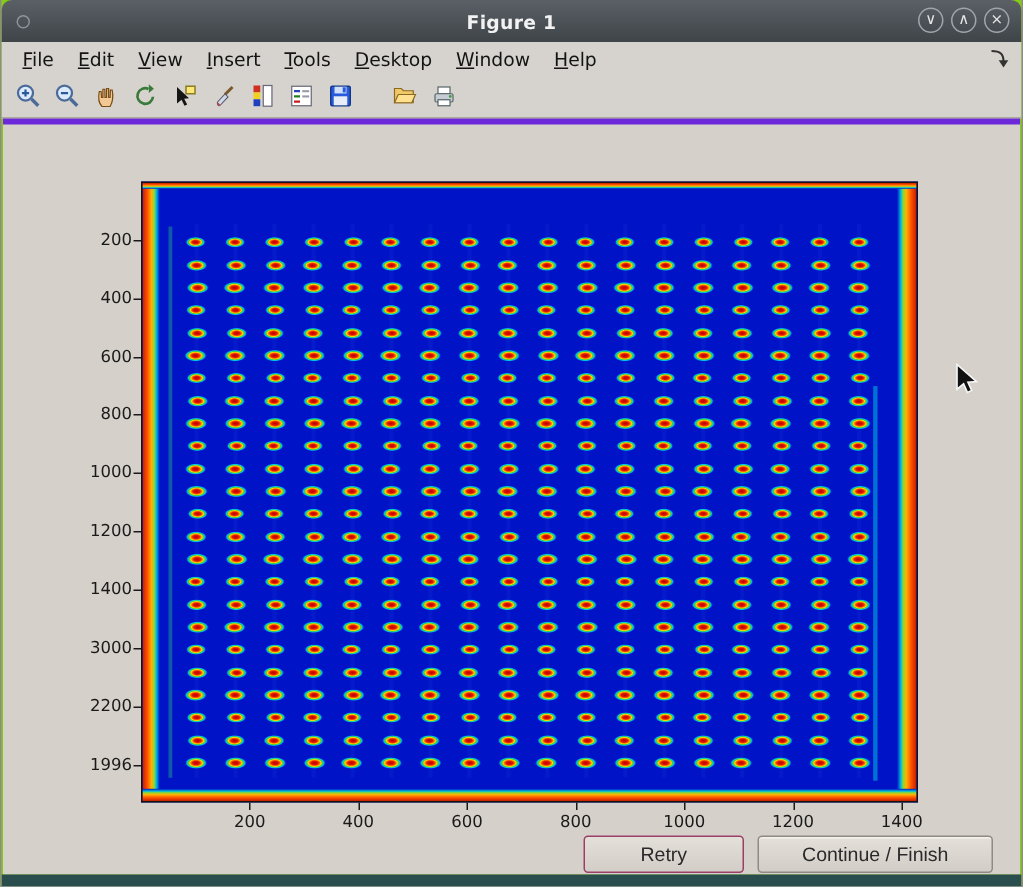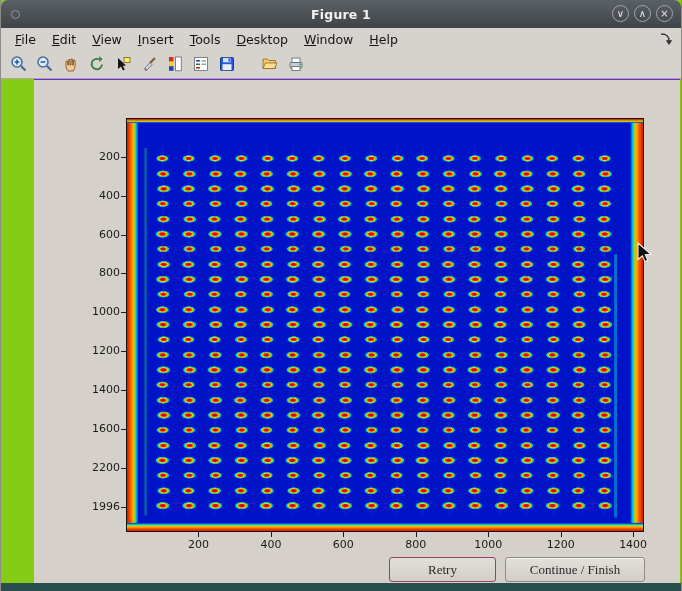--- a/index.html
+++ b/index.html
@@ -27,35 +27,35 @@
   .dock-icon { position:absolute; right:7px; top:3px; }
 
   
   .toolbar { position:absolute; top:50px; left:0; right:0; height:29px; background:#d6d3ce;
              border-bottom:1px solid #aba7a1; display:flex; align-items:center; padding-left:7px; gap:5px; }
   .tb-btn { width:21px; height:22px; display:flex; align-items:center; justify-content:center; border-radius:2px; }
   .tb-sep { width:12px; height:22px; }
 
   
   .canvas { position:absolute; top:79px; left:1px; right:1px; bottom:8px; background:#d5d1ca;
-            border-top:1px solid #6d28d9;margin-left:32px; }
+            border-top:4px solid #6d28d9; }
   .plot-area { position:absolute; left:92px; top:38px; width:518px; height:414px;
                border:1px solid #141414; background:#0013c6; }
   .plot-area svg { display:block; }
   .ytick-label { position:absolute; width:42px; text-align:right; font-size:11px; color:#1a1a1a; }
   .xtick-label { position:absolute; width:44px; text-align:center; font-size:11px; color:#1a1a1a; }
   .ytick-mark { position:absolute; height:1px; width:5px; background:#1a1a1a; }
   .xtick-mark { position:absolute; width:1px; height:5px; background:#1a1a1a; }
 
   
-  .ui-btn { position:absolute; height:25px; font-family:Liberation Serif, serif; font-size:13px;
+  .ui-btn { position:absolute; height:25px; font-family:Liberation Sans, sans-serif; font-size:13px;
             color:#2a2a2a; text-align:center; line-height:22px; border-radius:3px;
             background:linear-gradient(#e3dfd9,#d2cec7); }
   .btn-retry { left:388px; top:557px; width:107px; border:1.5px solid #9c3f68; }
-  .btn-continue { left:504px; top:557px; width:140px; border:1px solid #8f8b84;
+  .btn-continue { left:504px; top:557px; width:157px; border:1px solid #8f8b84;
                   box-shadow:inset 0 1px 0 #f5f2ee; }
 
   .bottom-strip { position:absolute; bottom:0; left:0; right:0; height:8px; background:#2a4d4d; }
 
   .mouse-cursor { position:absolute; left:636px; top:242px; }
 </style>
 </head>
 <body>
 
 <div class="window">
@@ -685,21 +685,21 @@
       <div class="ytick-label" style="left: 44px; top: 147.62px;">600</div>
       <div class="ytick-mark" style="left: 87px; top: 154.62px;"></div>
       <div class="ytick-label" style="left: 44px; top: 186.493px;">800</div>
       <div class="ytick-mark" style="left: 87px; top: 193.493px;"></div>
       <div class="ytick-label" style="left: 44px; top: 225.366px;">1000</div>
       <div class="ytick-mark" style="left: 87px; top: 232.366px;"></div>
       <div class="ytick-label" style="left: 44px; top: 264.239px;">1200</div>
       <div class="ytick-mark" style="left: 87px; top: 271.239px;"></div>
       <div class="ytick-label" style="left: 44px; top: 303.113px;">1400</div>
       <div class="ytick-mark" style="left: 87px; top: 310.113px;"></div>
-      <div class="ytick-label" style="left: 44px; top: 341.986px;">1600</div>
+      <div class="ytick-label" style="left: 44px; top: 341.986px;">3000</div>
       <div class="ytick-mark" style="left: 87px; top: 348.986px;"></div>
       <div class="ytick-label" style="left: 44px; top: 380.859px;">2200</div>
       <div class="ytick-mark" style="left: 87px; top: 387.859px;"></div>
       <div class="ytick-label" style="left: 44px; top: 419.732px;">1996</div>
       <div class="ytick-mark" style="left: 87px; top: 426.732px;"></div>
       <div class="xtick-label" style="left: 142.448px; top: 458px;">200</div>
       <div class="xtick-mark" style="left: 164.448px; top: 452px;"></div>
       <div class="xtick-label" style="left: 214.895px; top: 458px;">400</div>
       <div class="xtick-mark" style="left: 236.895px; top: 452px;"></div>
       <div class="xtick-label" style="left: 287.343px; top: 458px;">600</div>

